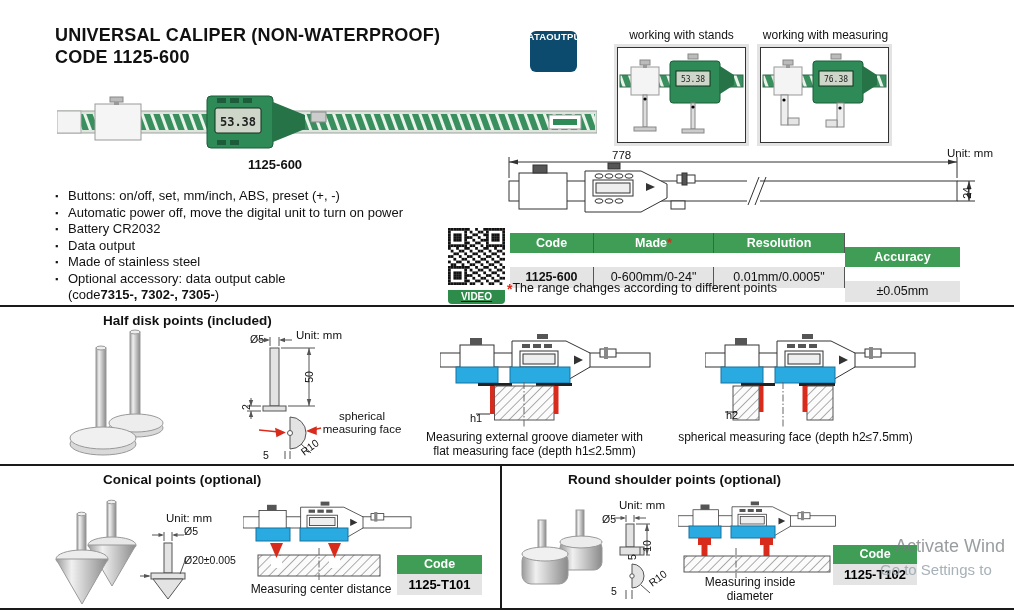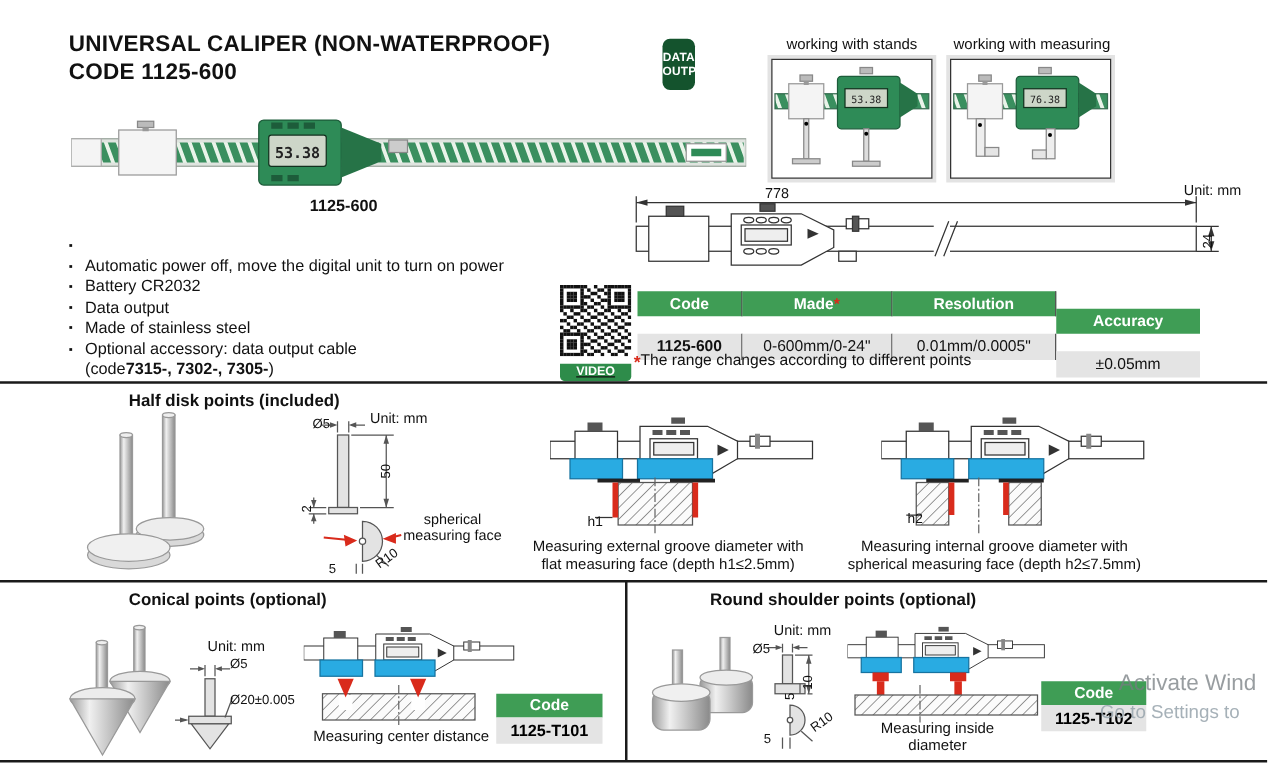--- a/index.html
+++ b/index.html
@@ -1,21 +1,21 @@
 <!DOCTYPE html>
 <html><head>
 <meta charset="utf-8">
 <style>
   html,body{margin:0;padding:0;background:#fff;}
   #canvas{position:relative;width:1014px;height:614px;background:#fff;overflow:hidden;
           font-family:"Liberation Sans",sans-serif;color:#111;}
   .abs{position:absolute;}
   .title{left:55px;top:24px;font-size:18px;font-weight:bold;line-height:22px;letter-spacing:.2px;}
-  .badge{left:530px;top:31px;width:26px;height:41px;background:#14532d;border-radius:6px;color:#fff;
-         font-weight:bold;font-size:9.5px;text-align:center;display:flex;flex-direction:column;
+  .badge{left:530px;top:31px;width:47px;height:41px;background:#0c4a6e;border-radius:6px;color:#fff;
+         font-weight:bold;font-size:9.5px;text-align:center;display:flex;
          justify-content:center;line-height:11px;letter-spacing:.2px;}
   .pcaption{font-size:12px;text-align:center;}
   .photo{border:1px solid #333;background:#fff;box-shadow:0 0 0 3px #e3e3e3;}
   .prod-label{font-weight:bold;font-size:13px;text-align:center;}
   .features{left:55px;top:188px;font-size:13px;line-height:16.5px;}
   .feat{display:flex;}
   .blt{width:13px;font-size:9px;line-height:16.5px;}
   .bold{font-weight:bold;}
   .qr-wrap{left:448px;top:228px;width:57px;text-decoration:underline;}
   .video-tag{margin-top:1px;background:#2e8c4a;color:#fff;font-weight:bold;font-size:10px;
@@ -155,20 +155,21 @@
     <text x="181" y="31" font-size="12" font-weight="bold" text-anchor="middle" fill="#222" font-family="DejaVu Sans Mono, monospace">53.38</text>
     <rect x="254" y="17" width="15" height="10" fill="#ccc" stroke="#888"></rect>
     <rect x="492" y="20" width="32" height="14" fill="#fff" stroke="#999"></rect>
       <rect x="496" y="24" width="24" height="6" fill="#2e8b57"></rect>
   </svg>
   <div class="abs prod-label" style="left:210px;top:157px;width:130px;">1125-600</div>
 
   <div class="abs features">
     <div class="feat">
         <span class="blt">▪</span>
+        <span>Buttons: on/off, set, mm/inch, ABS, preset (+, -)</span>
       </div>
     <div class="feat">
         <span class="blt">▪</span>
         <span>Automatic power off, move the digital unit to turn on power</span>
       </div>
     <div class="feat">
         <span class="blt">▪</span>
         <span>Battery CR2032</span>
       </div>
     <div class="feat">
@@ -572,21 +573,20 @@
       <rect x="94" y="51" width="36" height="3" fill="#222"></rect>
     <rect x="28" y="54" width="26" height="34" fill="url(#hatch)" stroke="#555"></rect>
     <rect x="102" y="54" width="26" height="34" fill="url(#hatch)" stroke="#555"></rect>
     <rect x="54" y="54" width="4.5" height="26" fill="#d92b1c"></rect>
       <rect x="97.5" y="54" width="4.5" height="26" fill="#d92b1c"></rect>
     <line x1="78" y1="50" x2="78" y2="96" stroke="#666" stroke-dasharray="7 2 1.5 2"></line>
     <line x1="20" y1="80" x2="32" y2="80" stroke="#333"></line>
   </svg>
   <span class="abs hlabel" style="left:726px;top:409px;">h2</span>
   <div class="abs cap" style="left:668px;top:430px;width:255px;">
-    <div>Measuring internal groove diameter with</div>
     <div>spherical measuring face (depth h2≤7.5mm)</div>
   </div>
 
   <div class="abs sec-h" style="left:55px;top:472px;">Conical points (optional)</div>
 
   <svg class="abs" style="left:55px;top:498px;" width="100" height="110">
     <rect x="52" y="4" width="9" height="38" fill="url(#cyl)" stroke="#999"></rect>
       <ellipse cx="56.5" cy="4" rx="4.5" ry="1.8" fill="#eee" stroke="#999"></ellipse>
     <ellipse cx="57" cy="47" rx="24" ry="8" fill="#e8e8e8" stroke="#999"></ellipse>
     <polygon points="33,47 81,47 57,88" fill="url(#cyl)" stroke="#999"></polygon>

